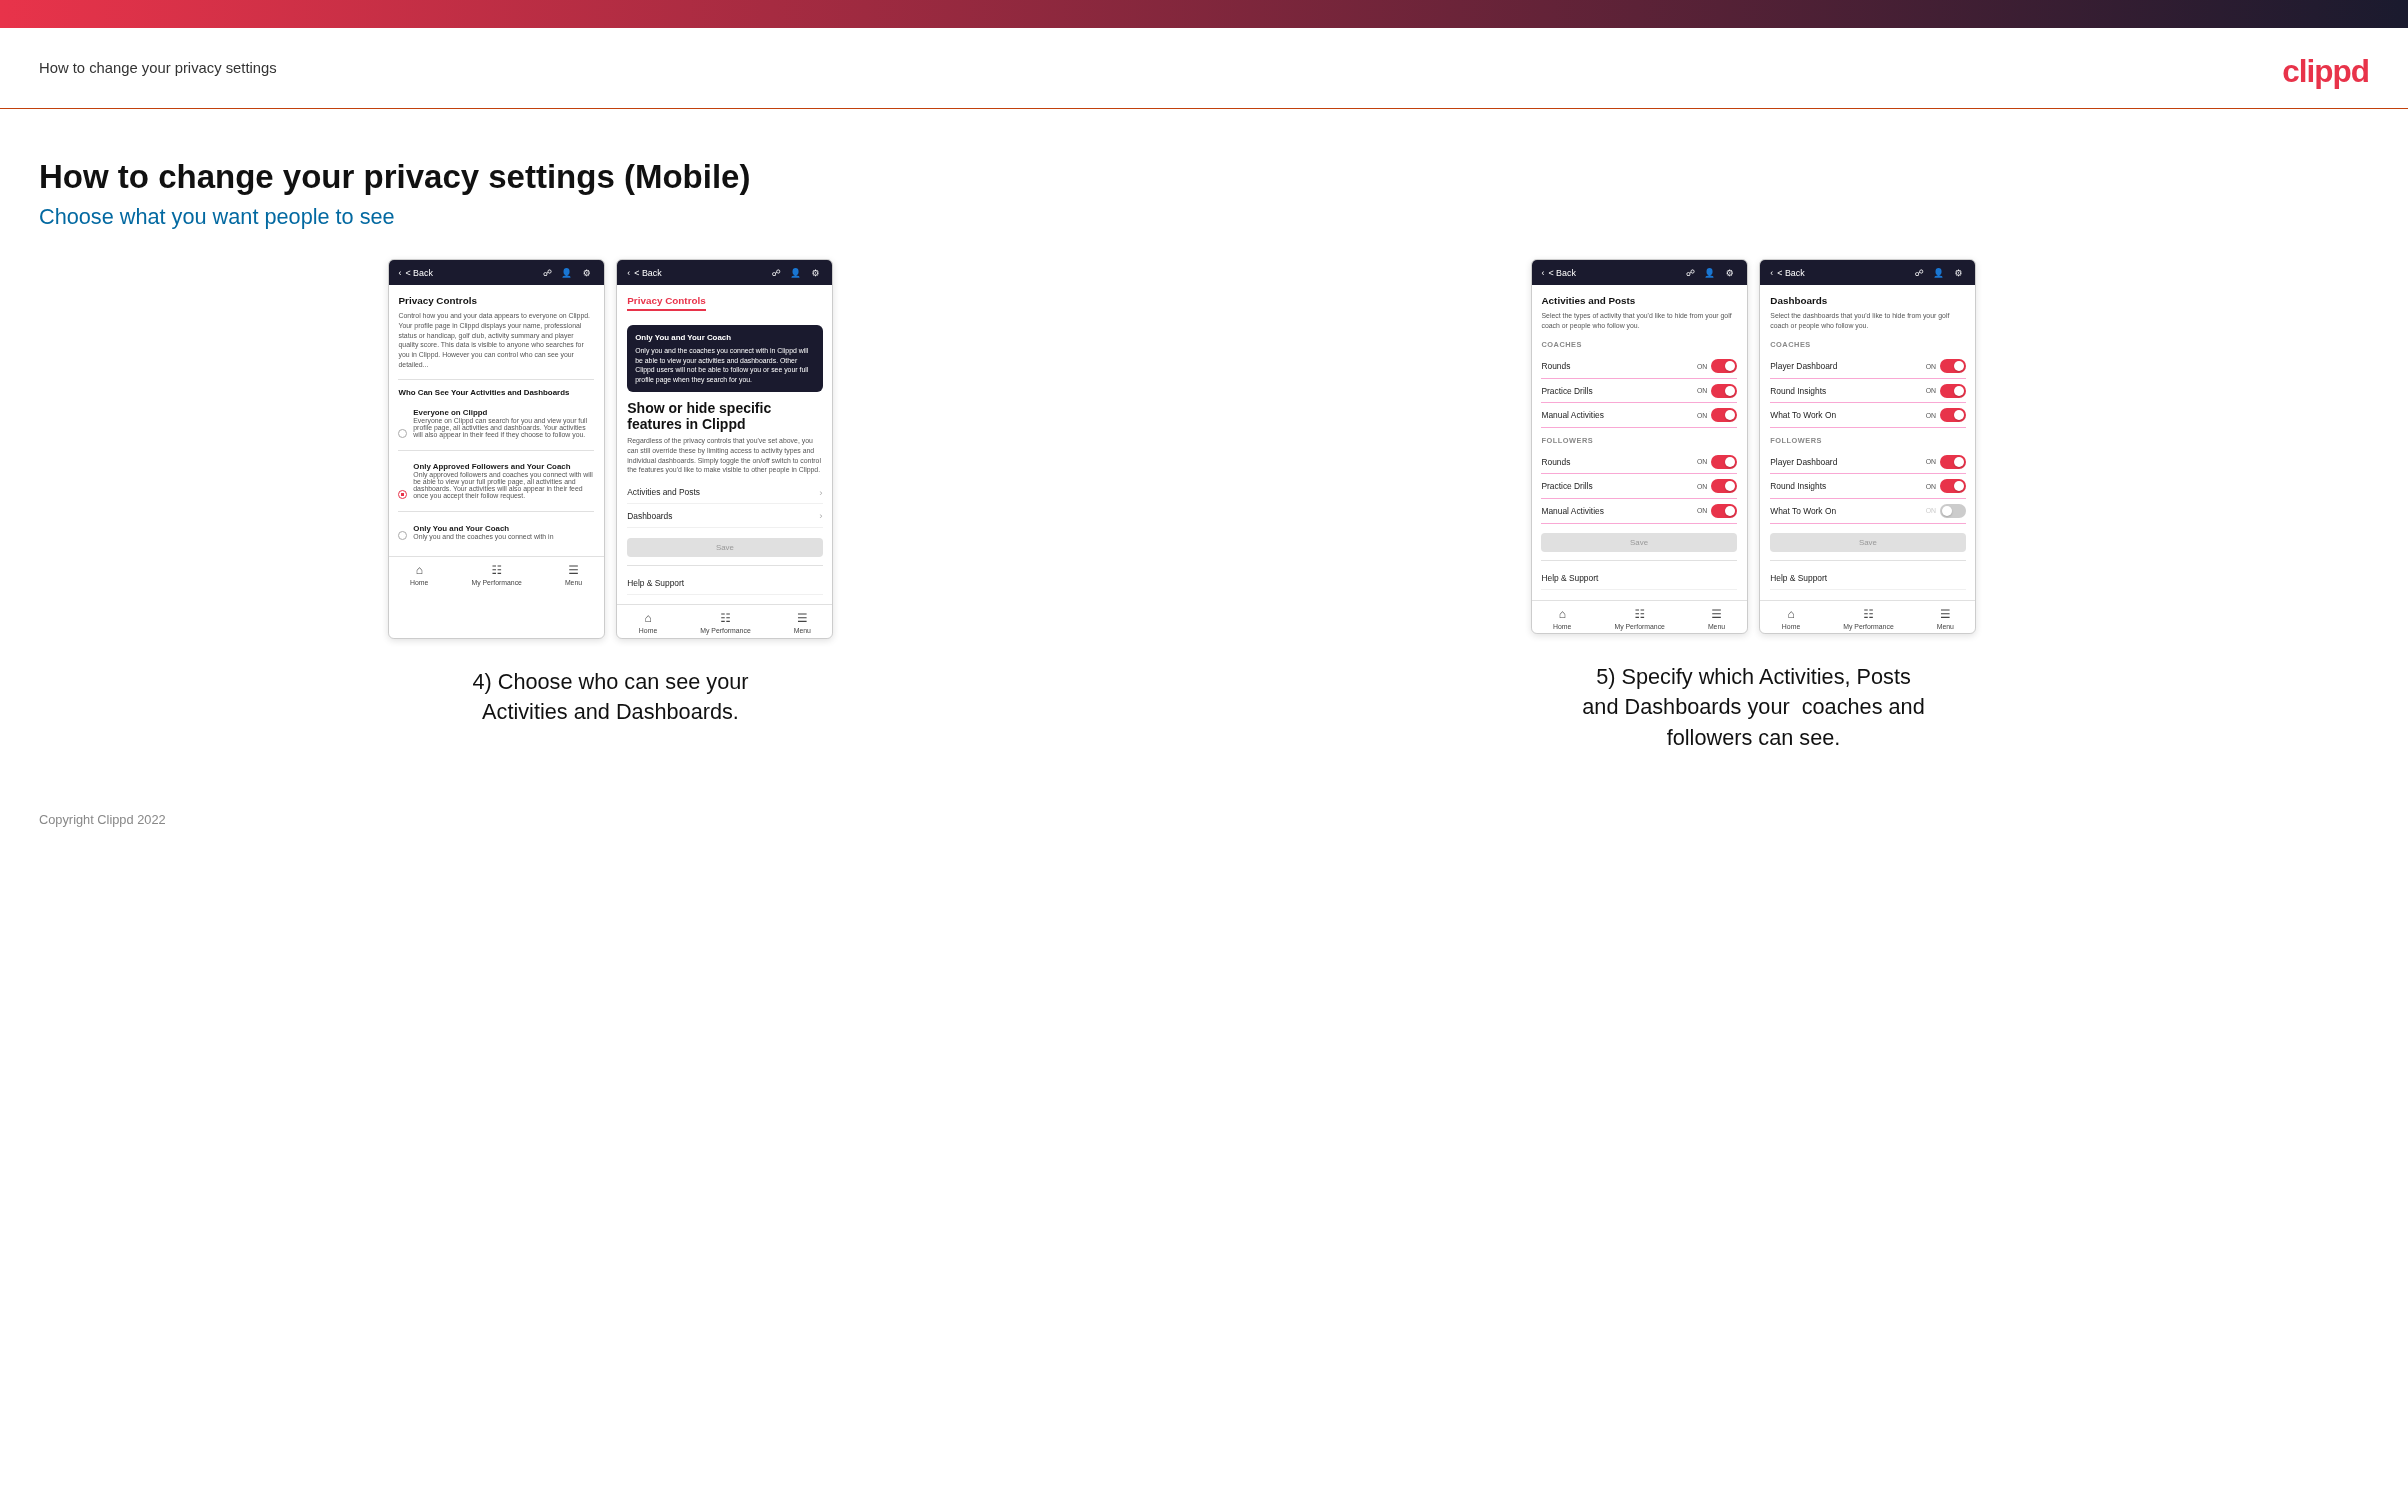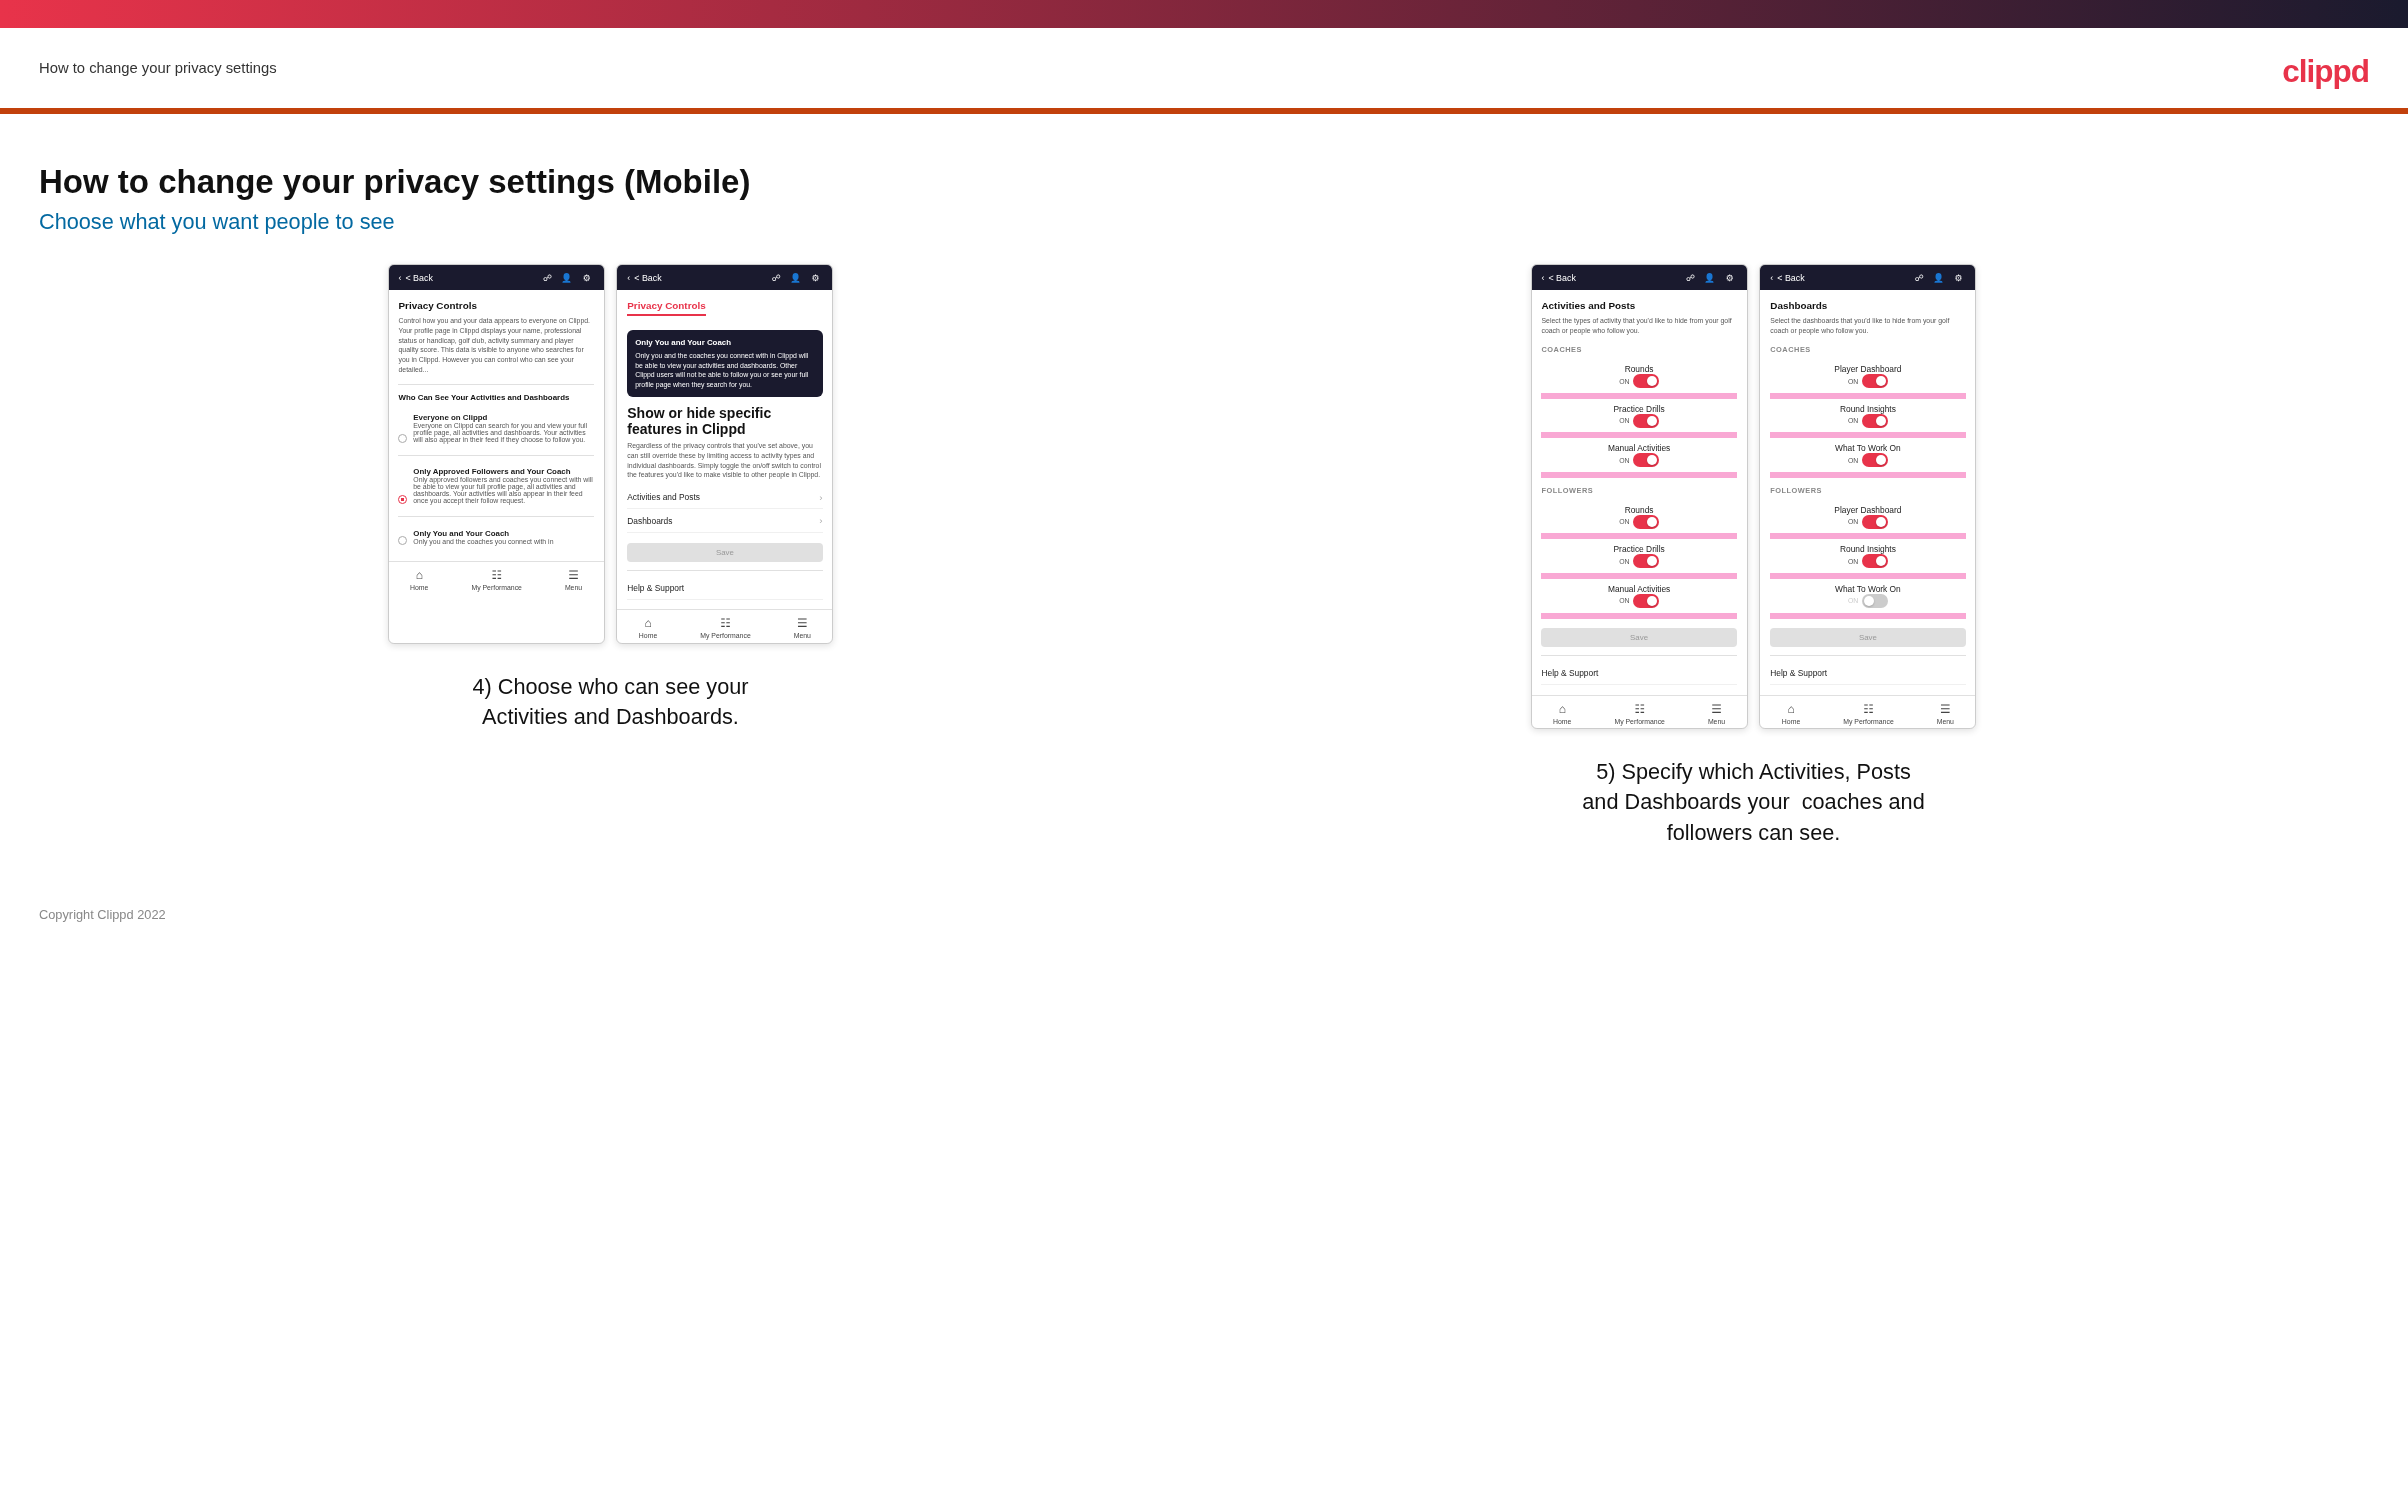--- a/index.html
+++ b/index.html
@@ -16,21 +16,21 @@
       height: 27.6px;
       width: 100%;
     }
 
     
     .header {
       display: flex;
       align-items: center;
       justify-content: space-between;
       padding: 17.7px 39px;
-      border-bottom: 6px solid #c2410c;
+      border-bottom: 1px solid #c2410c;
     }
     .header-title {
       font-size: 14.8px;
       color: #333;
     }
     .logo {
       font-size: 31.5px;
       font-weight: 700;
       color: #e8334a;
       letter-spacing: -1px;
@@ -151,22 +151,21 @@
       letter-spacing: 0.5px;
       margin: 7.9px 0 4.9px 0;
       text-transform: uppercase;
     }
 
     .phone-row {
       display: flex;
       align-items: center;
       justify-content: space-between;
       padding: 4.9px 0;
-      border-bottom: 6px solid #f9a8d4;
-      flex-direction: column;
+      border-bottom: 1px solid #f9a8d4;
     }
     .phone-row-label {
       font-size: 8.4px;
       color: #222;
     }
 
     
     .toggle {
       width: 25.6px;
       height: 13.8px;

